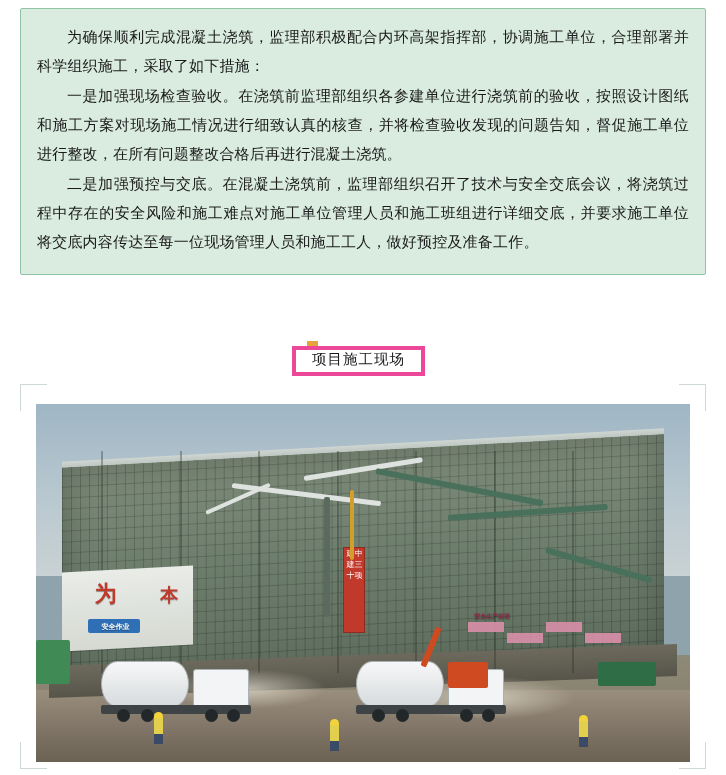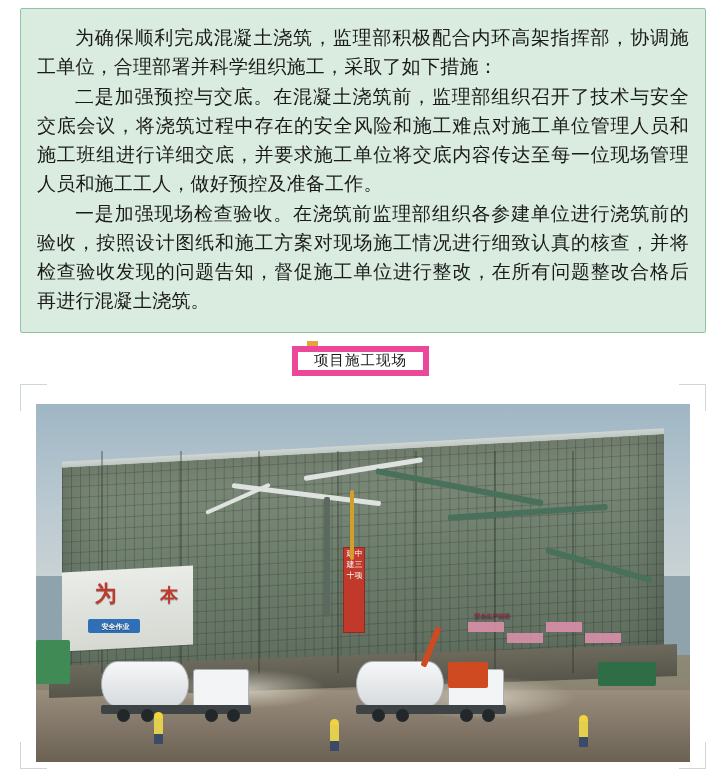--- a/index.html
+++ b/index.html
@@ -25,21 +25,21 @@
     background: #d9ecdf;
     border: 1px solid #8fc5a4;
     border-radius: 2px;
     padding: 14px 16px 16px 16px;
   }
   .article-inner {
     border: 0;
   }
   .para {
     font-family: "DejaVu Sans", sans-serif;
-    font-size: 19px;
+    font-size: 15px;
     line-height: 29px;
     color: #1a1a1a;
     text-align: justify;
     text-justify: inter-ideograph;
     text-indent: 2em;
     margin: 0 0 1px 0;
     letter-spacing: 0.2px;
   }
 
   
@@ -48,25 +48,25 @@
     left: 20px;
     top: 340px;
     width: 686px;
     height: 44px;
   }
   .title-chip {
     position: absolute;
     left: 272px;
     top: 6px;
     background: #ffffff;
-    border: 6px solid #ec4899;
+    border: 4px solid #ec4899;
     height: 30px;
     min-width: 118px;
     display: flex;
-    align-items: flex-end;
+    align-items: flex-start;
     justify-content: center;
     padding: 0 16px;
     box-sizing: border-box;
   }
   .title-chip span {
     font-family: "DejaVu Sans", sans-serif;
     font-size: 14.5px;
     color: #1a1a1a;
     letter-spacing: 1px;
   }
@@ -260,22 +260,22 @@
     position: absolute;
     background: radial-gradient(ellipse at center, rgba(220,215,200,.75) 0%, rgba(220,215,200,0) 70%);
   }
 </style>
 </head>
 <body>
 
 <div class="article-box">
   <div class="article-inner">
     <p class="para">为确保顺利完成混凝土浇筑，监理部积极配合内环高架指挥部，协调施工单位，合理部署并科学组织施工，采取了如下措施：</p>
+    <p class="para">一是加强现场检查验收。在浇筑前监理部组织各参建单位进行浇筑前的验收，按照设计图纸和施工方案对现场施工情况进行细致认真的核查，并将检查验收发现的问题告知，督促施工单位进行整改，在所有问题整改合格后再进行混凝土浇筑。</p>
     <p class="para">二是加强预控与交底。在混凝土浇筑前，监理部组织召开了技术与安全交底会议，将浇筑过程中存在的安全风险和施工难点对施工单位管理人员和施工班组进行详细交底，并要求施工单位将交底内容传达至每一位现场管理人员和施工工人，做好预控及准备工作。</p>
-    <p class="para">一是加强现场检查验收。在浇筑前监理部组织各参建单位进行浇筑前的验收，按照设计图纸和施工方案对现场施工情况进行细致认真的核查，并将检查验收发现的问题告知，督促施工单位进行整改，在所有问题整改合格后再进行混凝土浇筑。</p>
   </div>
 </div>
 
 <div class="title-wrap">
   <div class="title-square"></div>
   <div class="title-chip">
     <span>项目施工现场</span>
   </div>
 </div>
 

